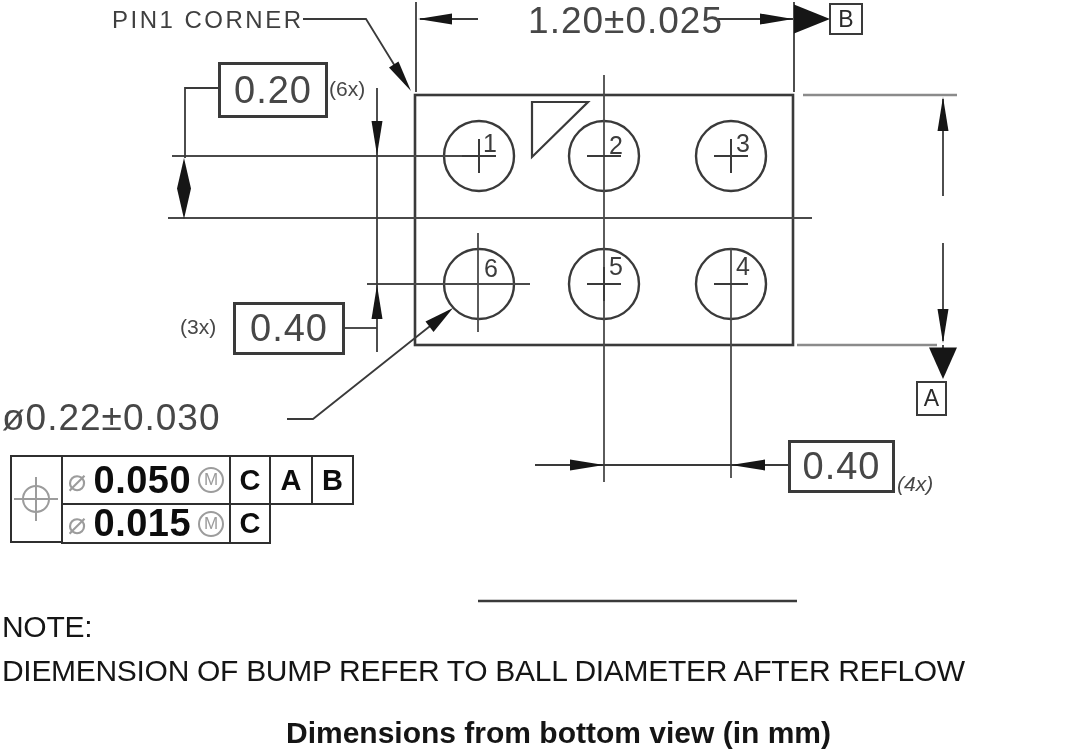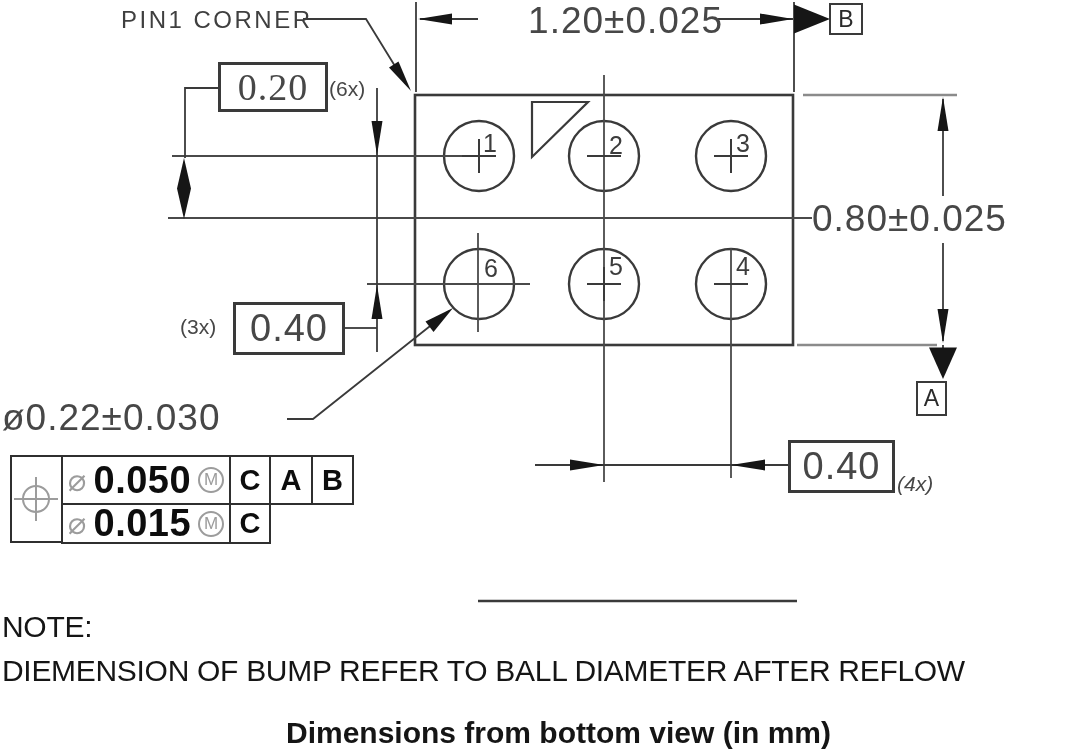--- a/index.html
+++ b/index.html
@@ -107,35 +107,34 @@
 
     <line x1="535" y1="465" x2="788" y2="465" stroke="#3a3a3a" stroke-width="1.8"></line>
     <g fill="#161616">
       <polygon points="604,465 570,459.5 570,470.5"></polygon>
       <polygon points="731,465 765,459.5 765,470.5"></polygon>
     </g>
 
     <line x1="478" y1="601" x2="797" y2="601" stroke="#3a3a3a" stroke-width="2.4"></line>
   </svg>
 
-  <div class="abs cad" style="left:121px;top:6px;font-size:24px;letter-spacing:2.5px;color:#3f3f3f;">PIN1 CORNER</div>
+  <div class="abs cad" style="left:112px;top:6px;font-size:24px;letter-spacing:2.5px;color:#3f3f3f;">PIN1 CORNER</div>
 
   <div class="abs cad dimtext" style="left:455px;top:0px;width:268px;text-align:right;">1.20±0.025</div>
 
   <div class="abs datum" style="left:829px;top:3px;width:34px;height:32px;">B</div>
 
-  <div class="abs dimbox" style="left:218px;top:62px;width:110px;height:50px;font-family:Liberation Serif, serif;">0.20</div>
+  <div class="abs dimbox" style="left:218px;top:62px;width:110px;height:56px;">0.20</div>
   <div class="abs count" style="left:329px;top:77px;text-align:center;">(6x)</div>
 
   <div class="abs count" style="left:180px;top:315px;">(3x)</div>
   <div class="abs dimbox" style="left:233px;top:302px;width:112px;height:53px;">0.40</div>
 
   <div class="abs cad dimtext" style="left:2px;top:397px;">ø0.22±0.030</div>
 
-  <div class="abs cad dimtext" style="left:812px;top:198px;">0.80±0.025</div>
 
   <div class="abs datum" style="left:916px;top:381px;width:31px;height:35px;">A</div>
 
   <div class="abs dimbox" style="left:788px;top:440px;width:107px;height:53px;">0.40</div>
   <div class="abs count" style="left:897px;top:472px;font-style:italic;">(4x)</div>
 
   <div class="abs ballnum" style="left:483px;top:129px;">1</div>
   <div class="abs ballnum" style="left:609px;top:131px;">2</div>
   <div class="abs ballnum" style="left:736px;top:129px;">3</div>
   <div class="abs ballnum" style="left:736px;top:252px;">4</div>

